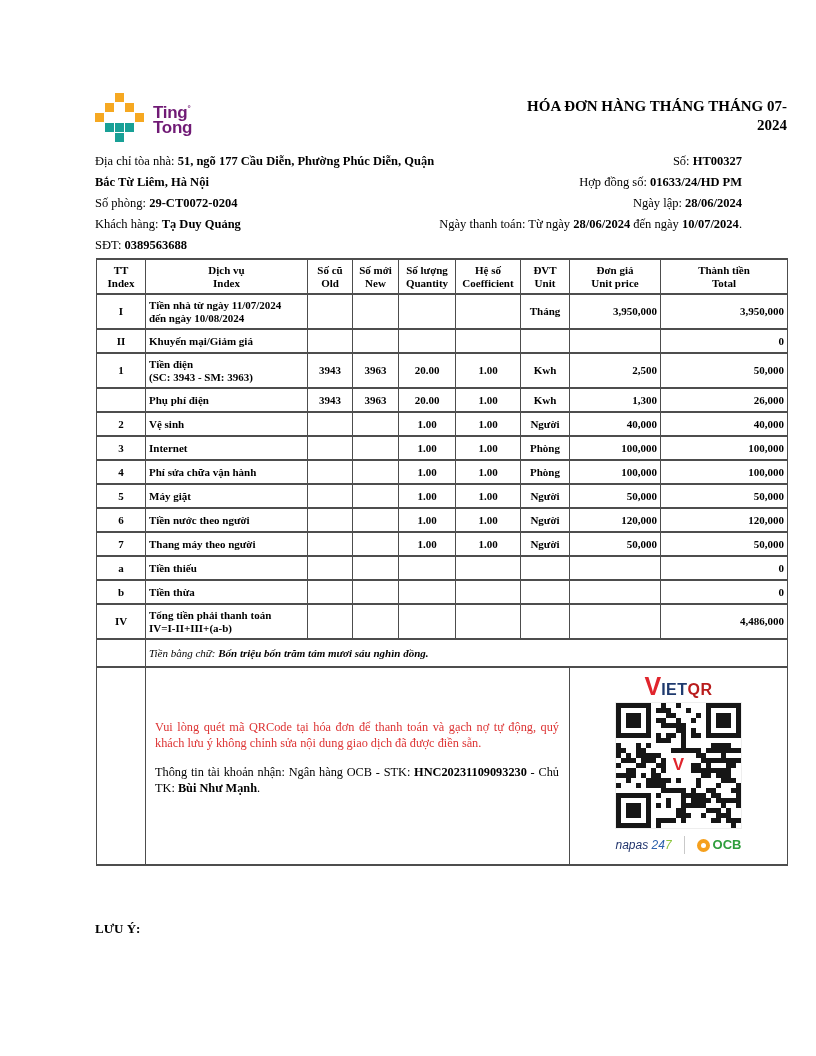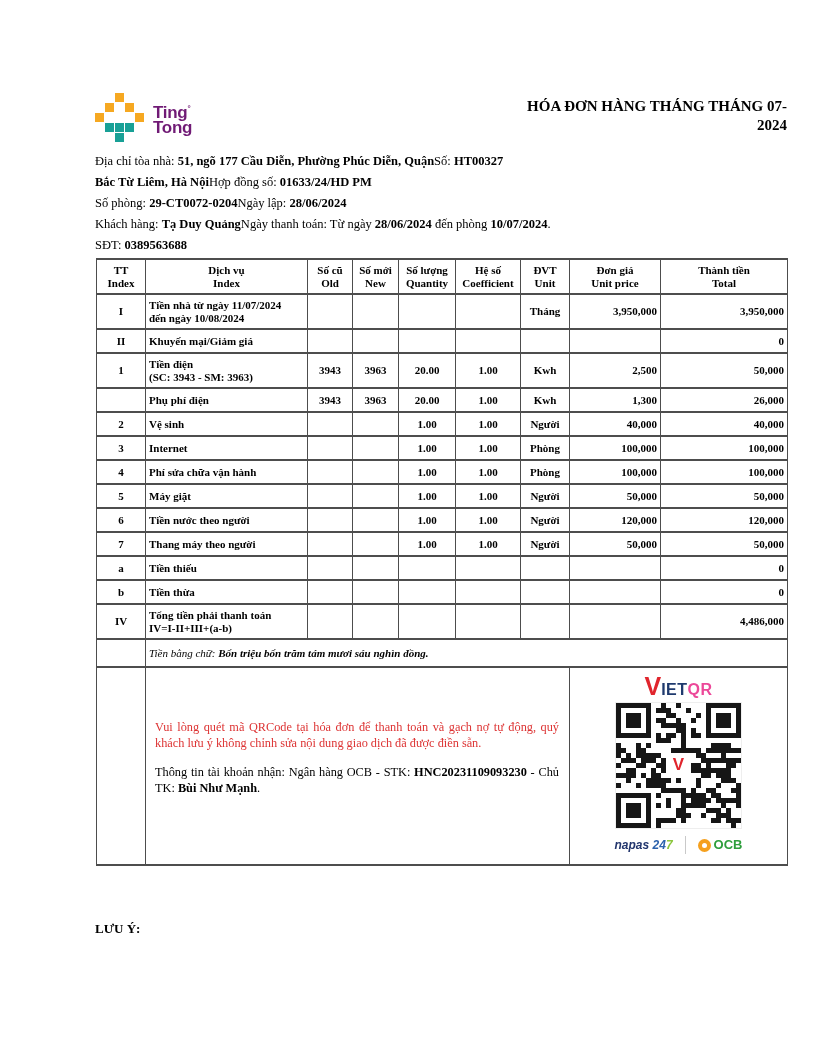--- a/index.html
+++ b/index.html
@@ -14,21 +14,21 @@
   .brand { display:flex; align-items:center; gap:8px; }
   .ting-icon { position:relative; width:50px; height:50px; }
   .ting-icon i { position:absolute; width:9px; height:9px; display:block; }
   .ting-icon .y { background:#f6a821; }
   .ting-icon .t { background:#18a096; }
   .brand-text { font-family:"Liberation Sans","DejaVu Sans",sans-serif; font-weight:bold; font-size:17px; line-height:15px; color:#701a75; letter-spacing:-0.3px; }
   .brand-text sup { font-size:8px; }
   .doc-title { width:288px; text-align:right; font-weight:bold; font-size:15px; line-height:19px; margin-top:4px; }
   
   .info { position:absolute; top:151px; left:95px; width:647px; font-size:12.5px; }
-  .info-row { display:flex; justify-content:flex-start; height:21px; line-height:21px; white-space:nowrap; }
+  .info-row { display:flex; justify-content:space-between; height:21px; line-height:21px; white-space:nowrap; }
   .info b { font-weight:bold; }
   
   table.invoice { position:absolute; top:258px; left:96px; width:691px; border-collapse:collapse; table-layout:fixed; }
   table.invoice th, table.invoice td {
     border:1px solid #4d4d4d; border-top:2px solid #4d4d4d; border-bottom:2px solid #4d4d4d;
     font-size:11px; padding:1px 3px; vertical-align:middle; overflow:hidden;
   }
   table.invoice th { font-weight:bold; line-height:13px; height:35px; text-align:center; }
   table.invoice td { font-weight:bold; height:24px; line-height:12.5px; }
   tr.tall td { height:35px; }
@@ -41,32 +41,32 @@
   
   tr.qr-row td { height:198px; vertical-align:top; font-weight:normal; }
   .note-cell { padding:52px 10px 0 9px !important; }
   .warning { color:#dd3333; font-size:12.3px; line-height:15.5px; text-align:justify; }
   .account { margin-top:14px; font-size:12.3px; line-height:15.5px; text-align:justify; }
   .account b { font-weight:bold; }
   .qr-cell { text-align:center; padding-top:5px !important; }
   .vietqr-logo { font-family:"Liberation Sans","DejaVu Sans",sans-serif; font-weight:bold; line-height:26px; height:27px; }
   .vq-v { color:#e0252d; font-size:25px; }
   .vq-iet { color:#1f3a6e; font-size:16px; letter-spacing:0.5px; }
-  .vq-qr { color:#ec4899; font-size:16px; letter-spacing:0.5px; }
+  .vq-qr { color:#b91c1c; font-size:16px; letter-spacing:0.5px; }
   .qr-box { position:relative; width:125px; height:125px; margin:3px auto 0; background:#fff; outline:1px solid #eee; }
   .qr-box .modules i { position:absolute; width:5px; height:5px; background:#161616; }
   .finder { position:absolute; width:35px; height:35px; border:5px solid #161616; background:#fff; }
   .finder::after { content:""; position:absolute; left:5px; top:5px; width:15px; height:15px; background:#161616; }
   .f-tl { left:0; top:0; } .f-tr { right:0; top:0; } .f-bl { left:0; bottom:0; }
   .qr-center { position:absolute; left:50px; top:50px; width:25px; height:25px; background:#fff;
     display:flex; align-items:center; justify-content:center;
     font-family:"Liberation Sans","DejaVu Sans",sans-serif; font-weight:bold; font-size:17px; color:#e0252d; }
   .pay-brands { margin-top:8px; display:flex; align-items:center; justify-content:center; gap:12px;
     font-family:"Liberation Sans","DejaVu Sans",sans-serif; }
-  .napas { font-style:italic; font-weight:bold; font-size:12px; color:#22356d; }
+  .napas { font-style:italic; font-weight:normal; font-size:12px; color:#22356d; }
   .napas .n24 { color:#2b62ad; } .napas .n7 { color:#8cc63e; }
   .brand-sep { width:1px; height:18px; background:#c9c9c9; }
   .ocb { display:flex; align-items:center; gap:3px; font-weight:bold; font-size:13px; color:#2e9e3c; }
   .ocb-icon { width:13px; height:13px; border-radius:50%; border:4px solid #f5a01e; background:#fff; }
   
   .luu-y { position:absolute; top:921px; left:95px; font-weight:bold; font-size:13px; }
 </style>
 </head>
 <body>
 
@@ -101,21 +101,21 @@
     <div class="info-row">
       <span><b>Bắc Từ Liêm, Hà Nội</b></span>
       <span><span>Hợp đồng số: </span><b>01633/24/HD PM</b></span>
     </div>
     <div class="info-row">
       <span><span>Số phòng: </span><b>29-CT0072-0204</b></span>
       <span><span>Ngày lập: </span><b>28/06/2024</b></span>
     </div>
     <div class="info-row">
       <span><span>Khách hàng: </span><b>Tạ Duy Quảng</b></span>
-      <span><span>Ngày thanh toán: Từ ngày </span><b>28/06/2024</b><span> đến phòng </span><b>10/07/2024</b><span>.</span></span>
+      <span><span>Ngày thanh toán: Từ ngày </span><b>28/06/2024</b><span> đến ngày </span><b>10/07/2024</b><span>.</span></span>
     </div>
     <div class="info-row">
       <span><span>SĐT: </span><b>0389563688</b></span>
       <span></span>
     </div>
   </div>
 
   <table class="invoice">
     <colgroup>
         <col style="width: 49px;">

